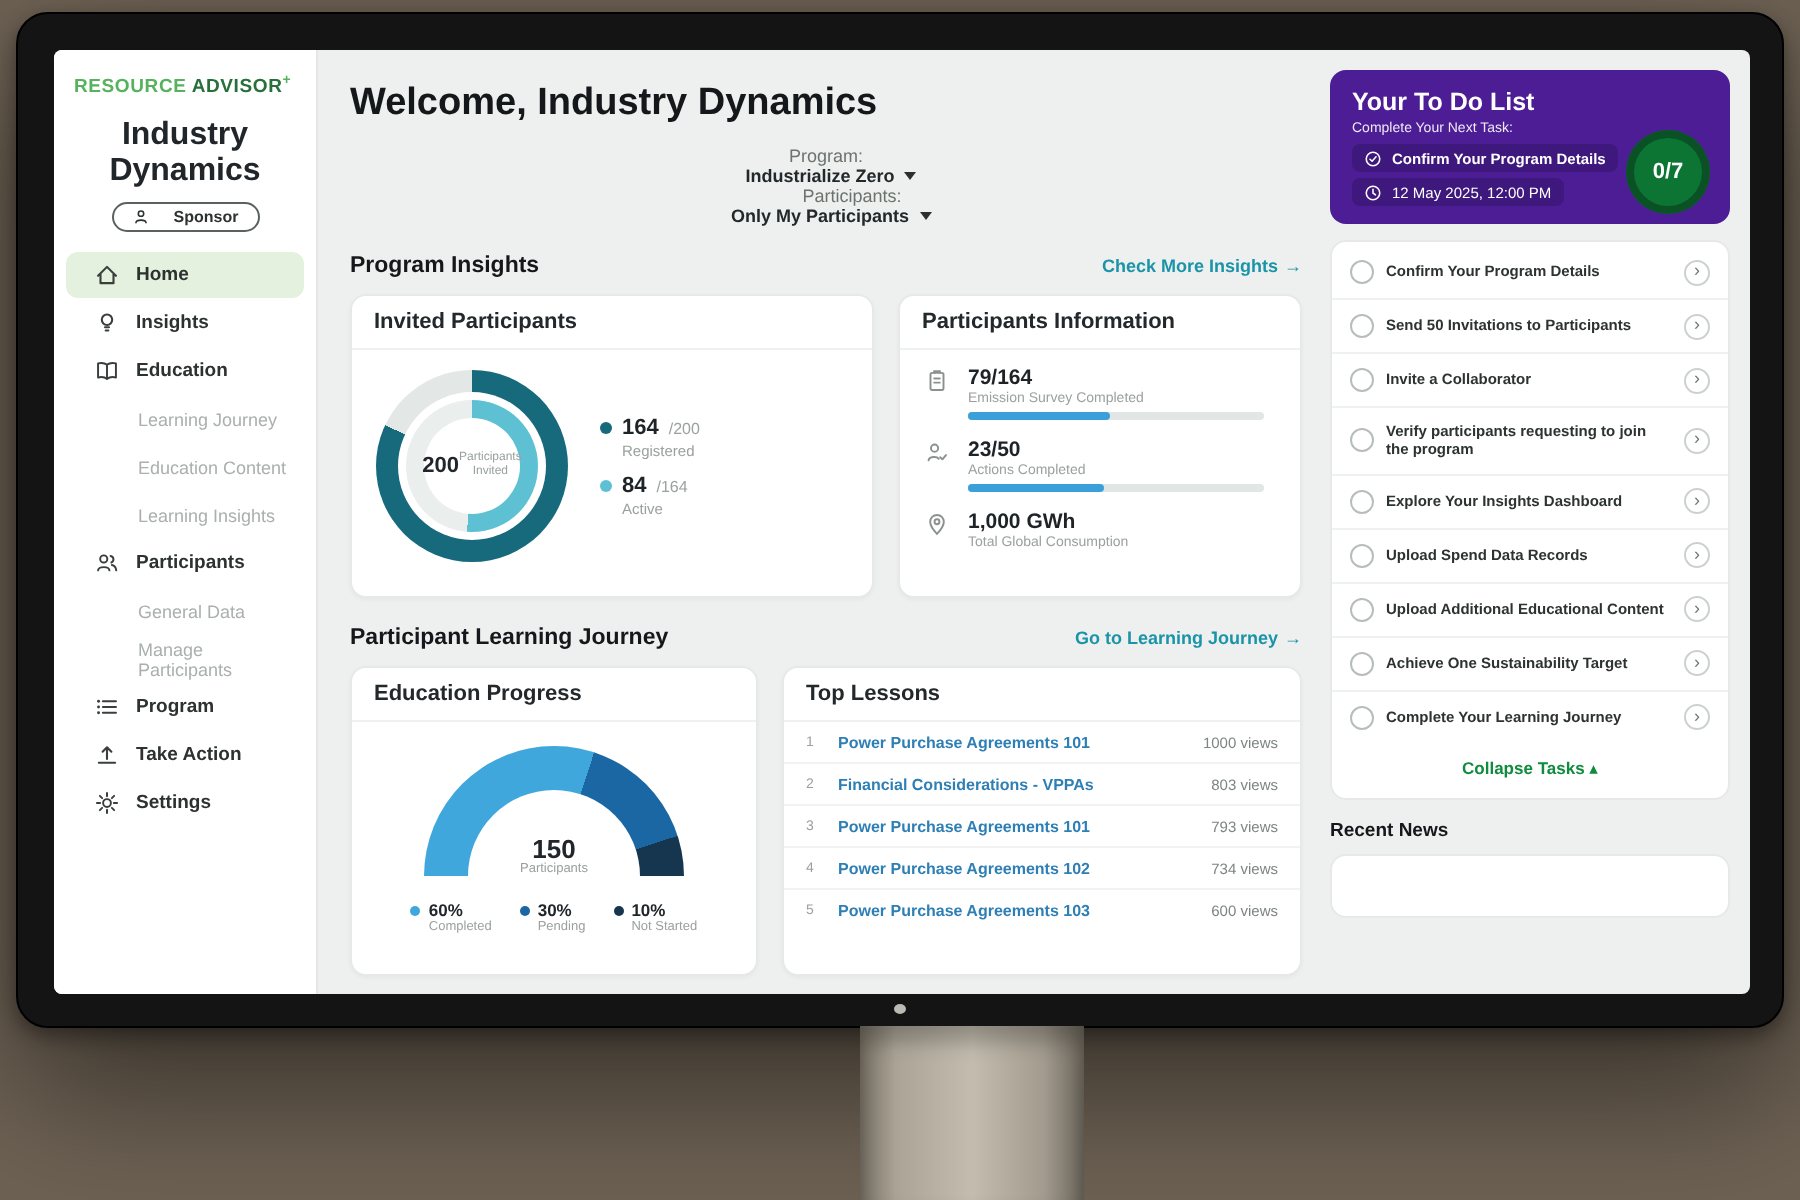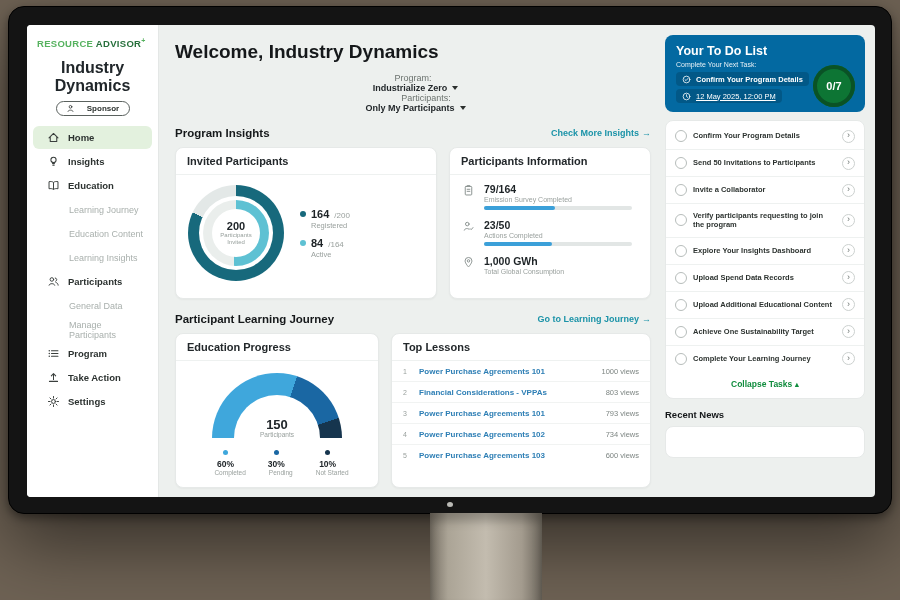--- a/index.html
+++ b/index.html
@@ -57,21 +57,21 @@
   .card-info{flex:1 1 auto;height:152px;}
   .card-edu{width:204px;height:155px;flex:none;}
   .card-lessons{flex:1 1 auto;height:155px;}
   
   .invited-body{display:flex;align-items:center;padding:10px 12px;}
   .donut{position:relative;width:96px;height:96px;flex:none;}
   .donut>div{position:absolute;border-radius:50%;}
   .donut-outer{inset:0;}
   .donut-white1{inset:11px;background:#fff;}
   .donut-inner{inset:15px;}
-  .donut-center{inset:24px;background:#fff;display:flex;flex-direction:column;align-items:center;justify-content:center;text-align:center;}
+  .donut-center{inset:24px;background:#fff;display:flex;flex-direction:row;align-items:center;justify-content:center;text-align:center;}
   .dc-val{font-size:11px;font-weight:bold;}
   .dc-lab{font-size:6px;color:#98a09d;line-height:1.25;width:40px;}
   .donut-legend{margin-left:16px;}
   .dl-item{margin:7px 0;}
   .dl-top{display:flex;align-items:baseline;gap:5px;}
   .dot{width:6px;height:6px;border-radius:50%;background:#888;flex:none;align-self:center;}
   .dl-val{font-size:11px;font-weight:bold;color:#1d2326;}
   .dl-total{font-size:8px;color:#9aa19e;}
   .dl-lab{font-size:7.5px;color:#9aa19e;margin-left:11px;margin-top:1px;}
   
@@ -86,38 +86,38 @@
   .bar-fill{height:100%;background:#3ba0d9;border-radius:2px;width:0;}
   
   .gauge-wrap{padding:10px 10px 0;}
   .gauge{position:relative;width:130px;height:65px;overflow:hidden;margin:2px auto 0;}
   .gauge-arc{position:absolute;left:0;top:0;width:130px;height:130px;border-radius:50%;}
   .gauge-hole{position:absolute;left:50%;bottom:-43px;transform:translateX(-50%);width:86px;height:86px;border-radius:50%;background:#fff;}
   .gauge-center{position:absolute;left:0;bottom:0;width:100%;text-align:center;}
   .gc-val{font-size:13px;font-weight:bold;line-height:1;}
   .gc-lab{font-size:6.5px;color:#98a09d;}
   .gauge-legend{display:flex;justify-content:center;gap:14px;margin-top:12px;}
-  .gl-top{display:flex;align-items:center;gap:4px;flex-direction:column;}
+  .gl-top{display:flex;align-items:center;gap:4px;}
   .gl-top .dot{width:5px;height:5px;}
   .gl-val{font-size:8.5px;font-weight:bold;}
   .gl-lab{font-size:6.5px;color:#9aa19e;margin-left:9px;}
   
   .lesson{display:flex;align-items:center;gap:8px;padding:5.5px 11px;border-bottom:1px solid #f1f3f2;}
   .lesson:last-child{border-bottom:none;}
   .l-rank{font-size:7px;color:#9aa19e;width:8px;flex:none;}
   .l-name{flex:1;font-size:8px;color:#2e7fb5;font-weight:bold;cursor:pointer;}
   .l-views{font-size:7.5px;color:#7d8582;}
   
   .todo{width:212px;flex:none;box-sizing:border-box;padding:10px 10px 0 2px;}
-  .todo-hero{position:relative;background:#0369a1;border-radius:8px;padding:9px 11px;color:#fff;box-sizing:border-box;}
+  .todo-hero{position:relative;background:#4c1d95;border-radius:8px;padding:9px 11px;color:#fff;box-sizing:border-box;}
   .th-title{font-size:12.5px;font-weight:bold;margin-bottom:3px;}
   .th-sub{font-size:7px;opacity:.9;margin-bottom:4px;}
   .th-task,.th-date{display:flex;align-items:center;gap:5px;background:rgba(0,0,0,.16);border-radius:4px;
     padding:2.5px 6px;margin-top:3px;width:fit-content;max-width:128px;font-size:7.5px;font-weight:bold;}
-  .th-date{font-weight:normal;text-decoration:underline;}
+  .th-date{font-weight:normal;}
   .th-task svg,.th-date svg{width:9px;height:9px;flex:none;}
   .th-badge{position:absolute;right:10px;top:30px;width:42px;height:42px;border-radius:50%;background:#0d7534;
     box-shadow:inset 0 0 0 4px #0a5226;display:flex;align-items:center;justify-content:center;
     font-size:11px;font-weight:bold;color:#fff;}
   .todo-list{background:#fff;border:1px solid #e6e9e8;border-radius:8px;margin-top:8px;padding:2px 0;}
   .task{display:flex;align-items:center;gap:6px;padding:6.5px 9px;border-bottom:1px solid #eef1f0;cursor:pointer;}
   .task-check{width:10px;height:10px;border:1.4px solid #b7bdbb;border-radius:50%;flex:none;}
   .task-label{flex:1;font-size:7.5px;font-weight:bold;color:#2d3330;line-height:1.3;}
   .task-go{width:13px;height:13px;border:1px solid #ccd1cf;border-radius:50%;flex:none;display:flex;
     align-items:center;justify-content:center;font-size:9px;color:#6d7471;line-height:1;padding-bottom:1px;box-sizing:border-box;}

